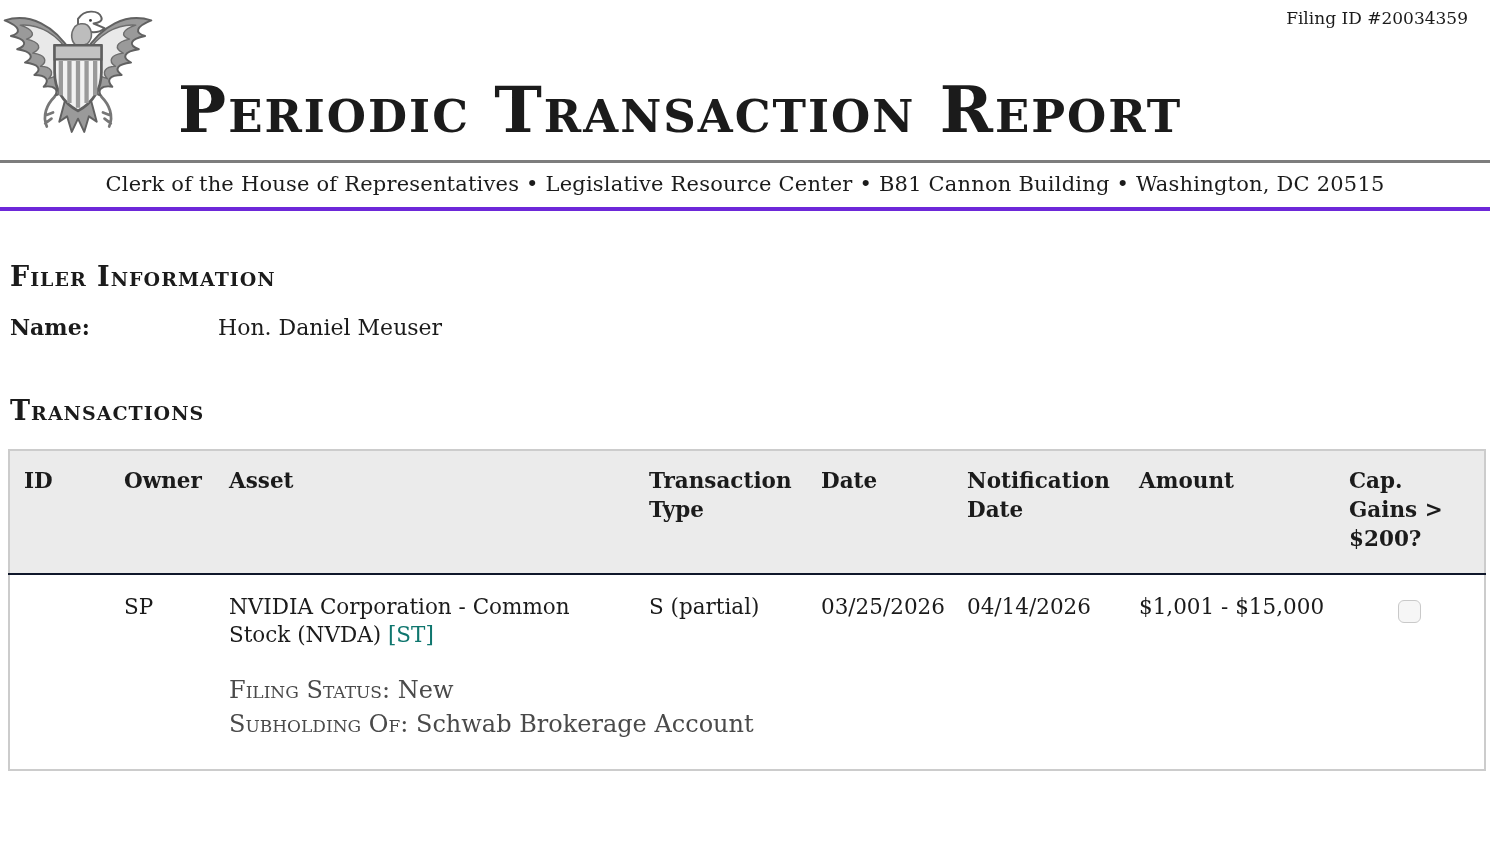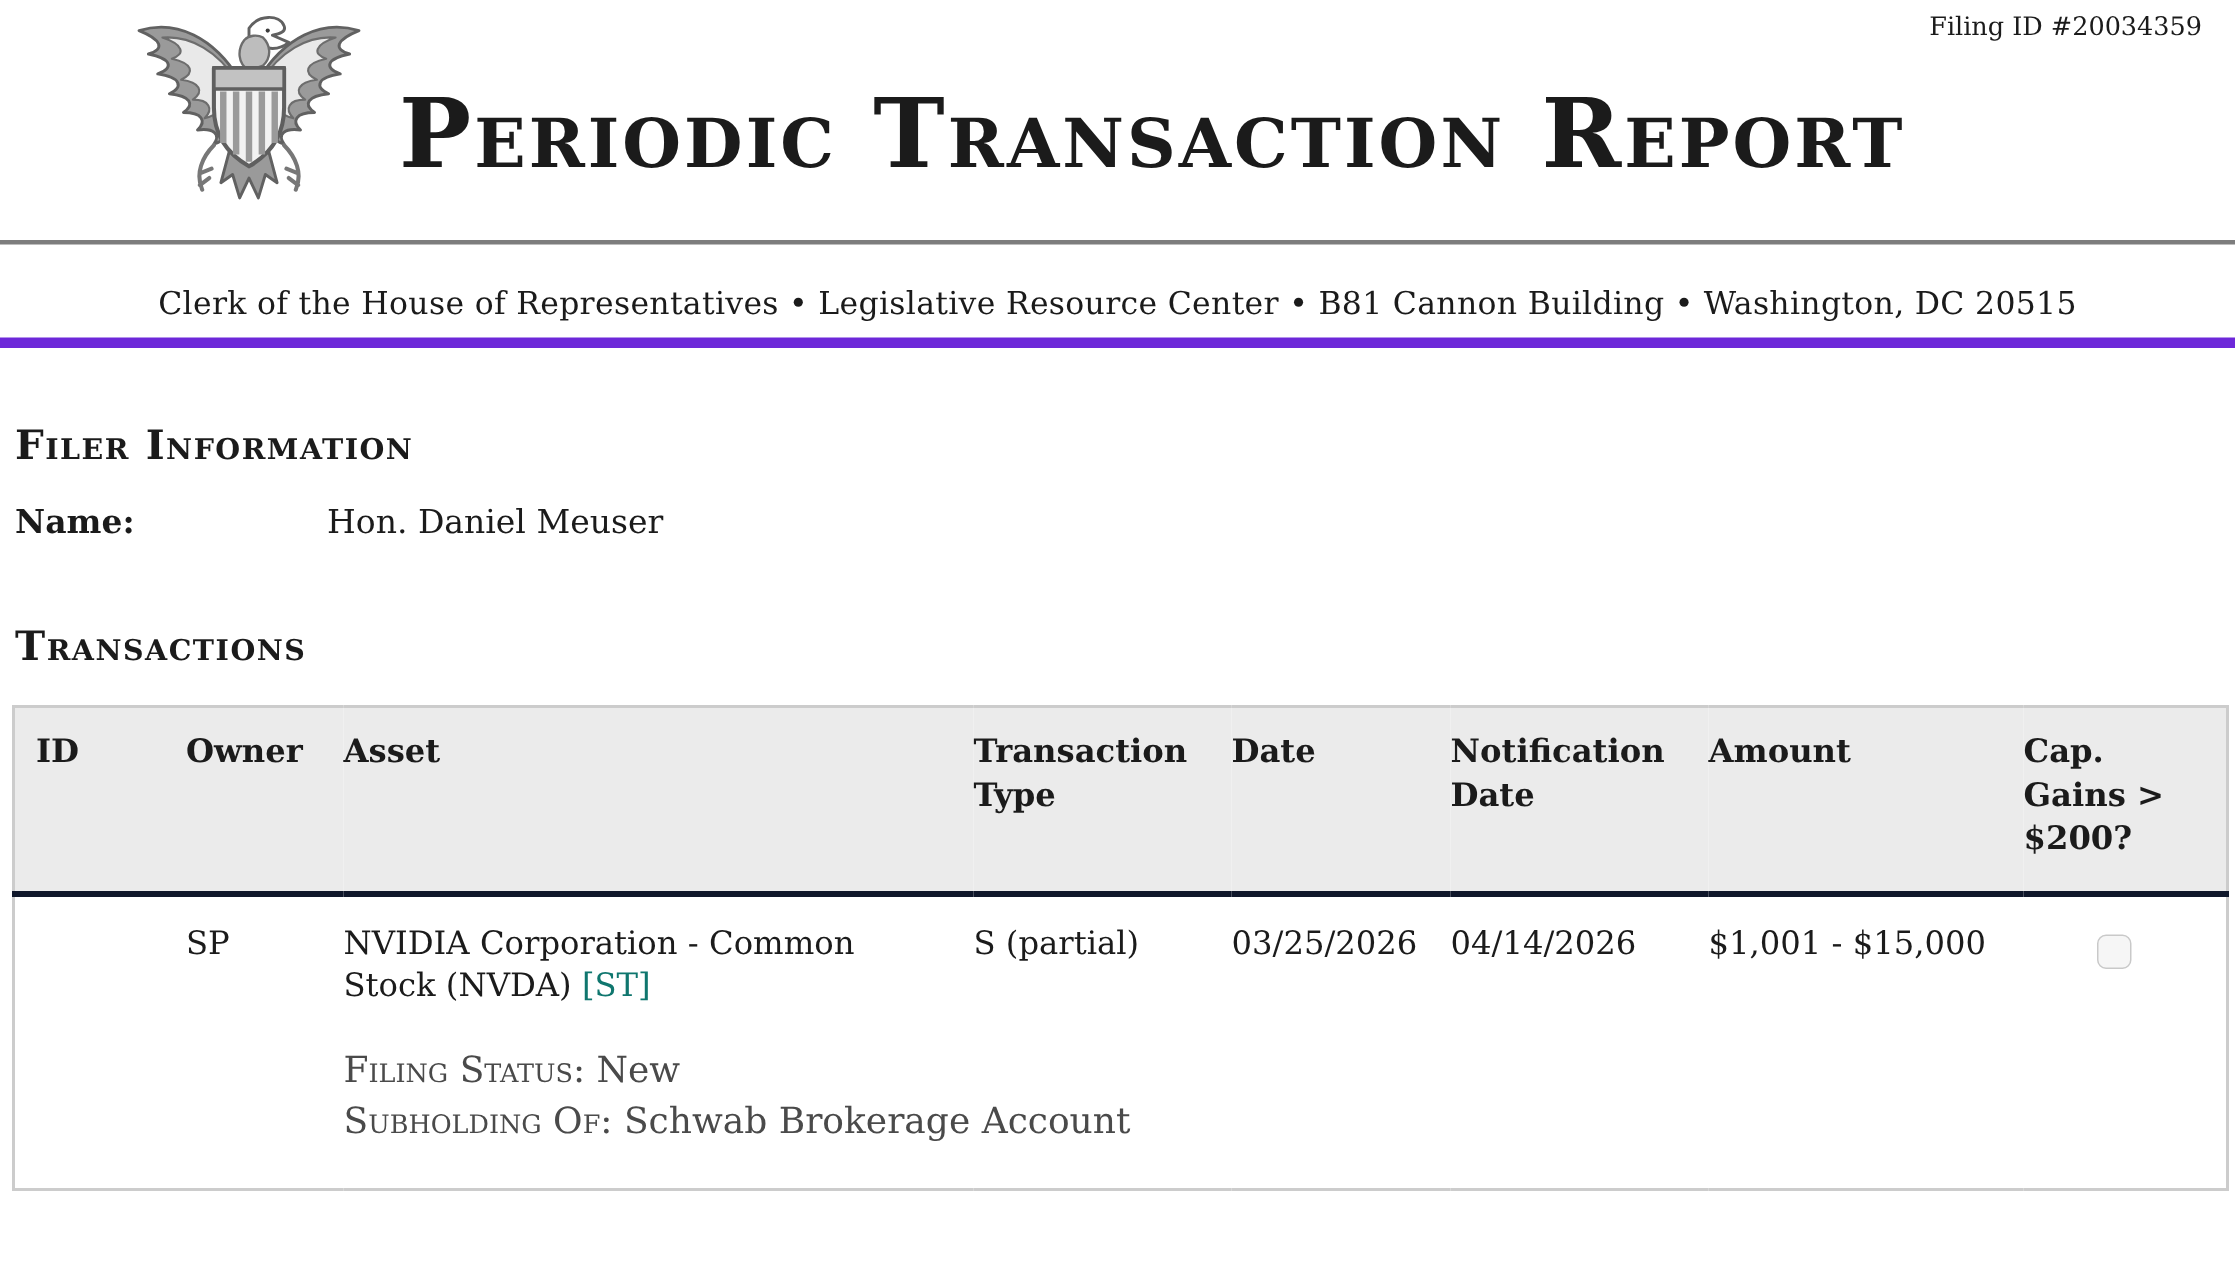--- a/index.html
+++ b/index.html
@@ -12,40 +12,40 @@
     overflow: hidden;
   }
 
   
   .top { position: relative; height: 160px; }
   .filing-id {
     position: absolute; top: 8px; right: 22px;
     font-size: 17px; color: #1b1b1b;
   }
   .masthead {
-    display: flex; align-items: center;
-    padding-left: 88px; padding-top: 2px;
+    display: flex; align-items: flex-end;
+    padding-top: 2px;
   }
   .eagle { width: 156px; height: 144px; margin-top: 1px; flex: 0 0 auto; }
   .doc-title {
     font-variant: small-caps;
     font-weight: bold;
     font-size: 64px;
     letter-spacing: 2px;
     margin: 30px 0 0 22px;
     white-space: nowrap;
   }
 
   
   .clerk-bar {
     border-top: 3px solid #7d7d7d;
-    border-bottom: 7px solid #6d28d9;
+    border-bottom: 4px solid #6d28d9;
     text-align: center;
     font-size: 21px;
-    padding: 27px 0 11px 0;
+    padding: 9px 0 11px 0;
     letter-spacing: 0.2px;
   }
 
   
   .section-heading {
     font-variant: small-caps;
     font-weight: bold;
     font-size: 27px;
     letter-spacing: 1px;
     margin-left: 10px;
@@ -59,21 +59,21 @@
   .trans-heading { margin-top: 54px; }
   table.tx {
     margin: 19px 0 0 8px;
     width: 1476px;
     table-layout: fixed;
     border-collapse: collapse;
     border: 2px solid #cccccc;
   }
   table.tx thead tr {
     background: #ebebeb;
-    border-bottom: 4px solid #0f172a;
+    border-bottom: 2px solid #0f172a;
   }
   table.tx th {
     text-align: left;
     vertical-align: top;
     font-size: 21.5px;
     line-height: 29px;
     font-weight: bold;
     padding: 15px 12px 20px 0;
   }
   table.tx th:first-child, table.tx td:first-child { padding-left: 14px; }

